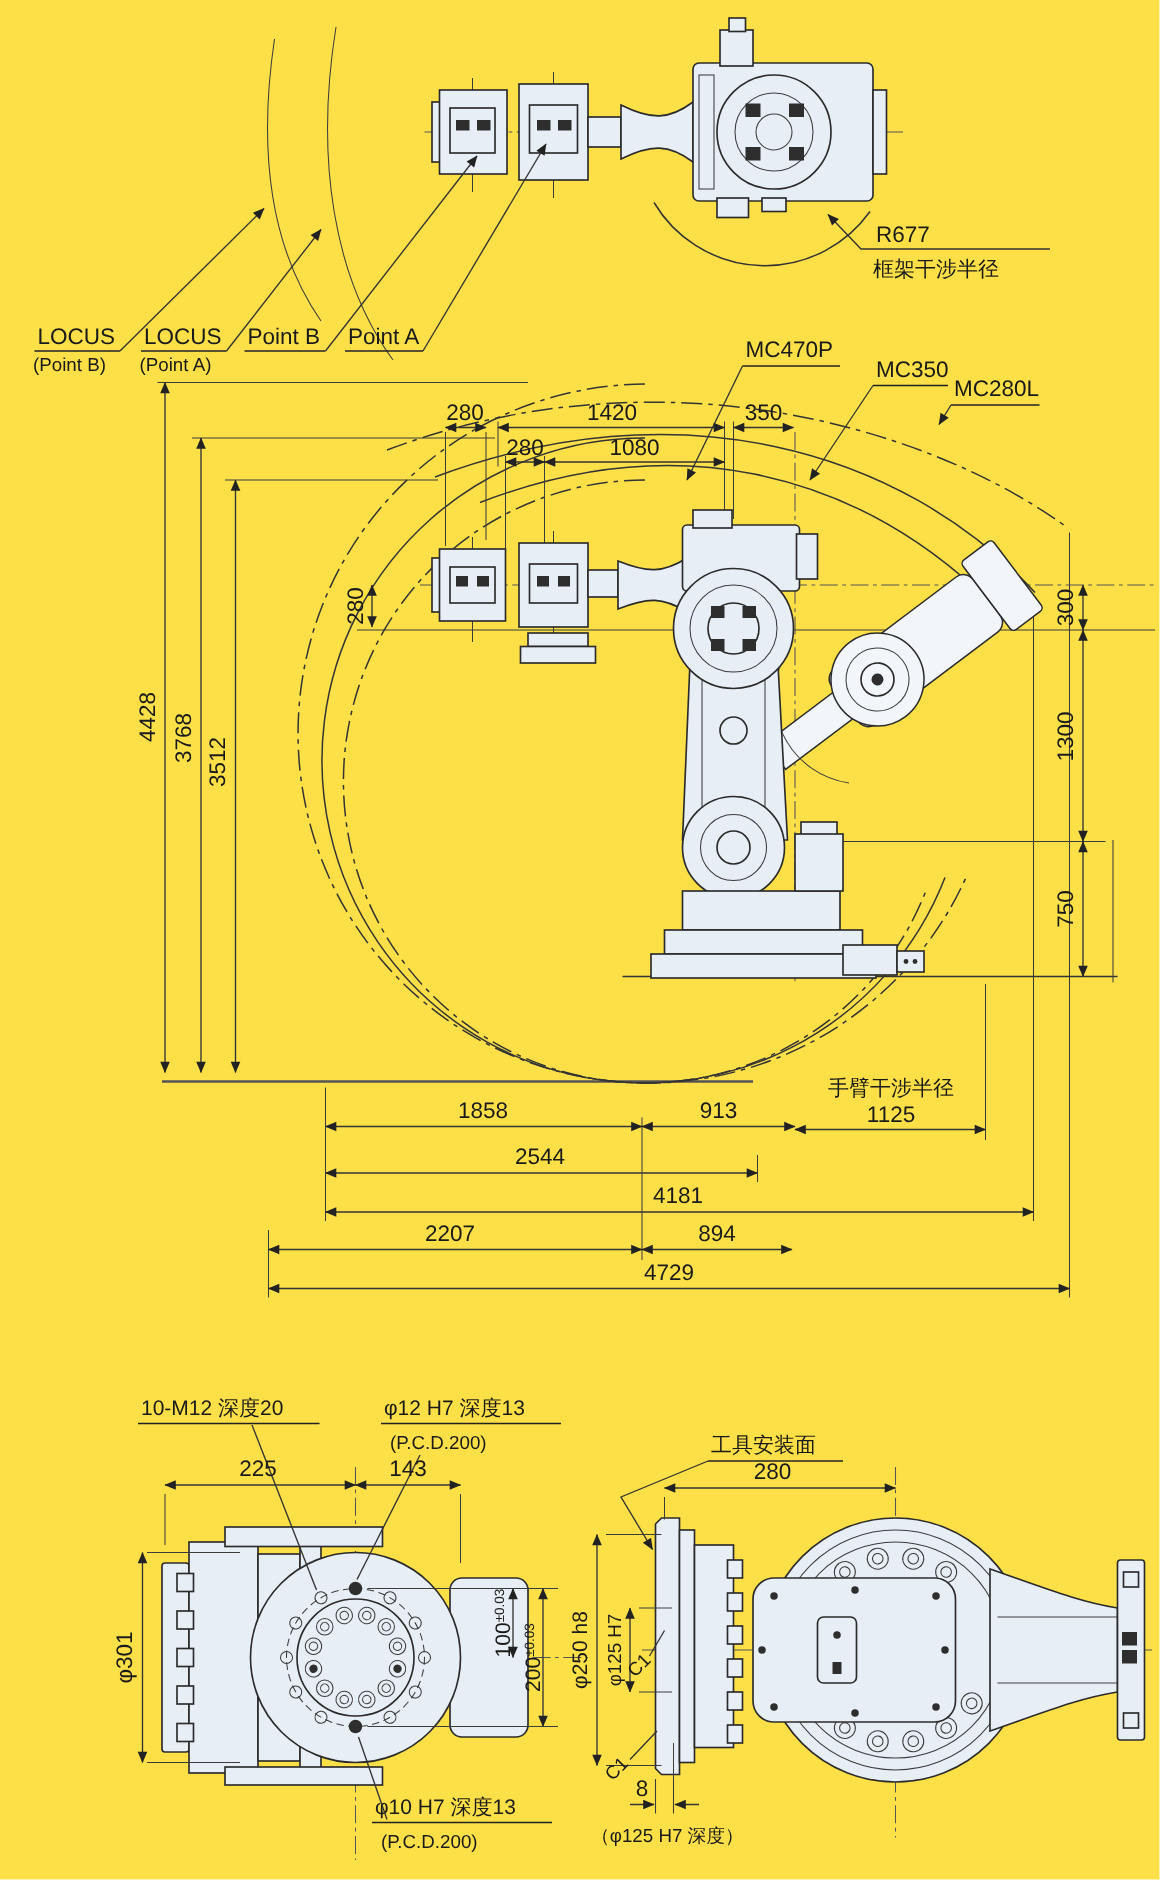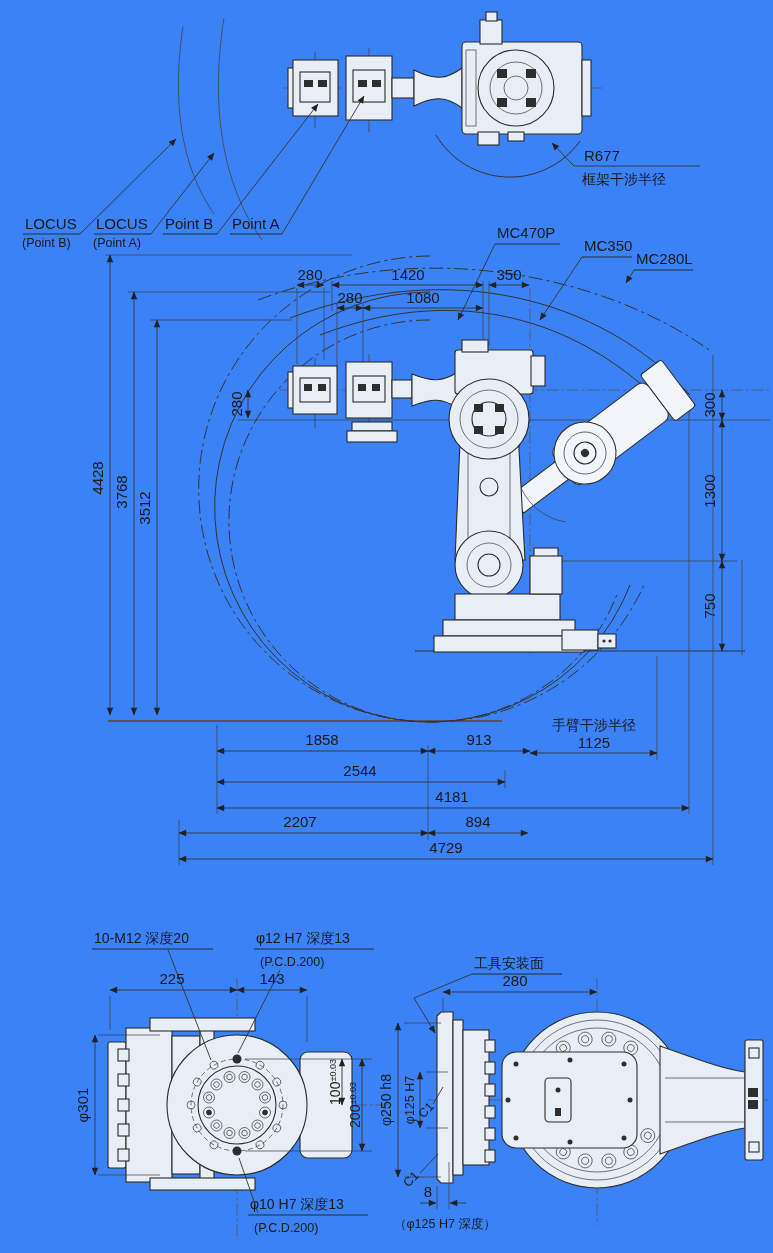--- a/index.html
+++ b/index.html
@@ -1,16 +1,16 @@
 <!DOCTYPE html>
 <html><head>
 <meta charset="utf-8">
 <style>
   html,body{margin:0;padding:0;background:#fff}
-  #stage{position:relative;width:773px;height:1253px;background:#3b82f6;overflow:hidden}
+  #stage{position:relative;width:773px;height:1253px;background:#fde047;overflow:hidden}
   svg text{font-family:"Liberation Sans","DejaVu Sans",sans-serif;fill:#1a1a1a}
   .t15{font-size:15px}.t14{font-size:14px}.t13{font-size:12.5px}.t9{font-size:9px}
   .mid{text-anchor:middle}
   .oln{fill:none;stroke:#2b2b2b;stroke-width:1.1}
   .fb{fill:#e8eef6;stroke:#2b2b2b;stroke-width:1.1}
   .fb2{fill:#f2f6fa;stroke:#2b2b2b;stroke-width:1}
   .thin{fill:none;stroke:#3c3c3c;stroke-width:0.7}
   .dim{fill:none;stroke:#333;stroke-width:0.9}
   .ldr{fill:none;stroke:#333;stroke-width:0.9}
   .cl{fill:none;stroke:#555;stroke-width:0.7;stroke-dasharray:12 3 2.5 3}

